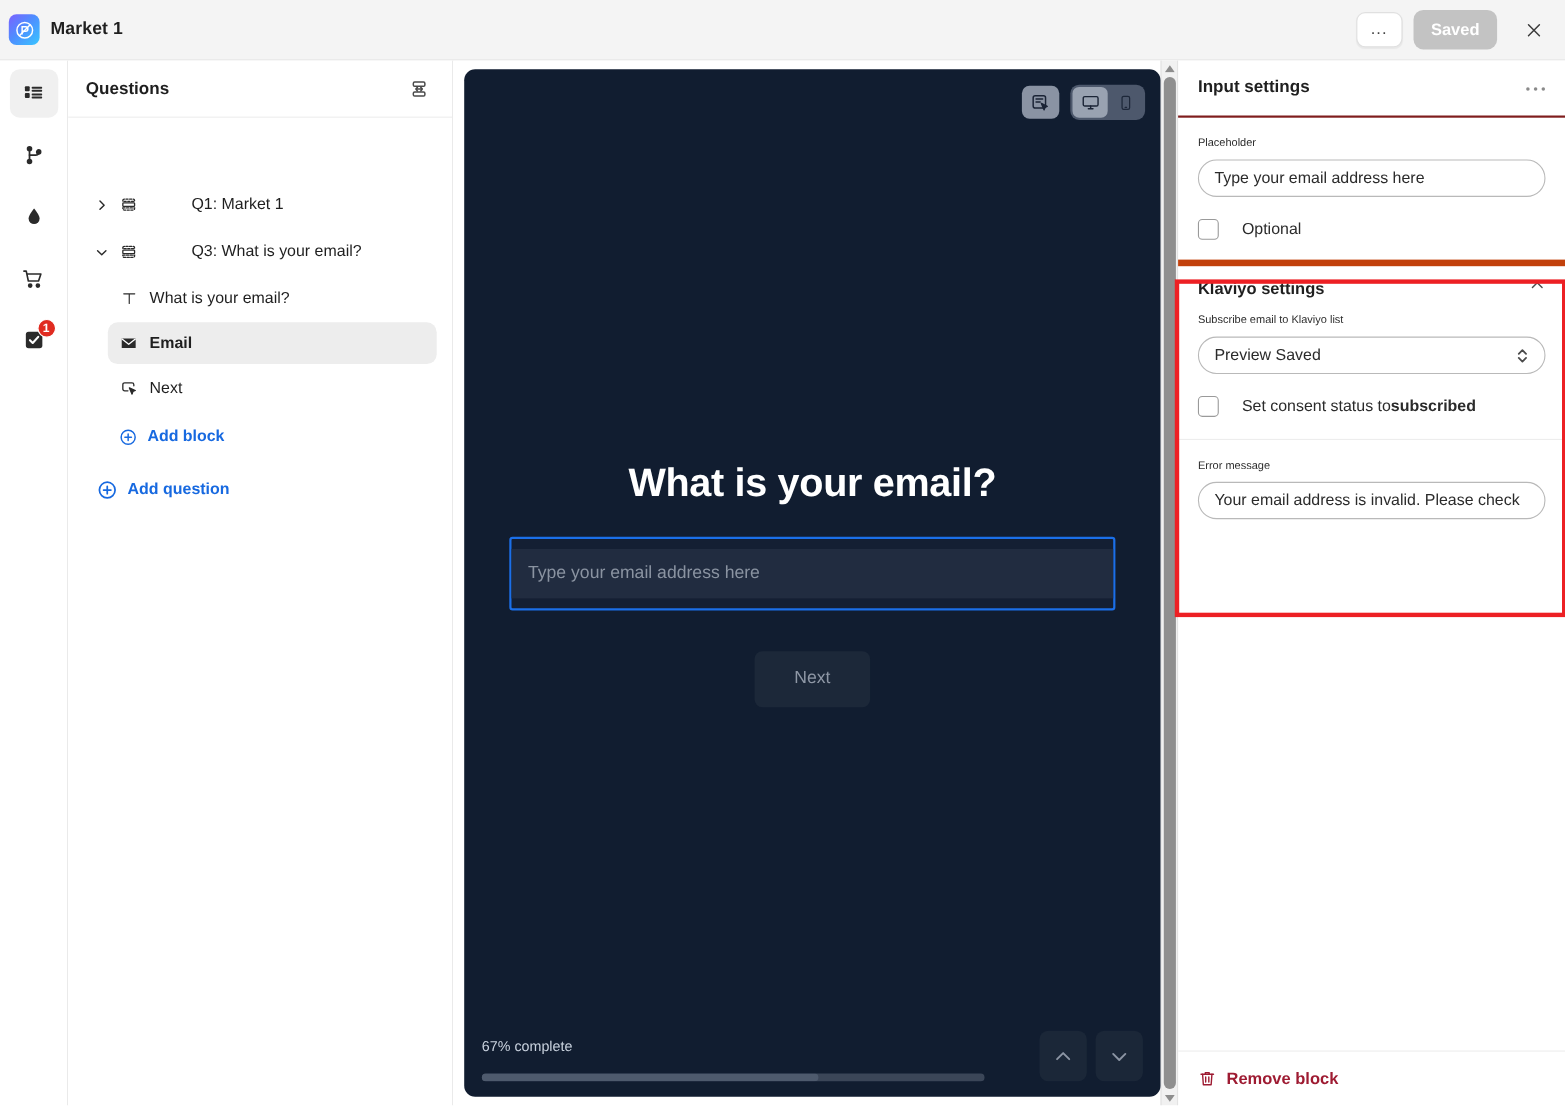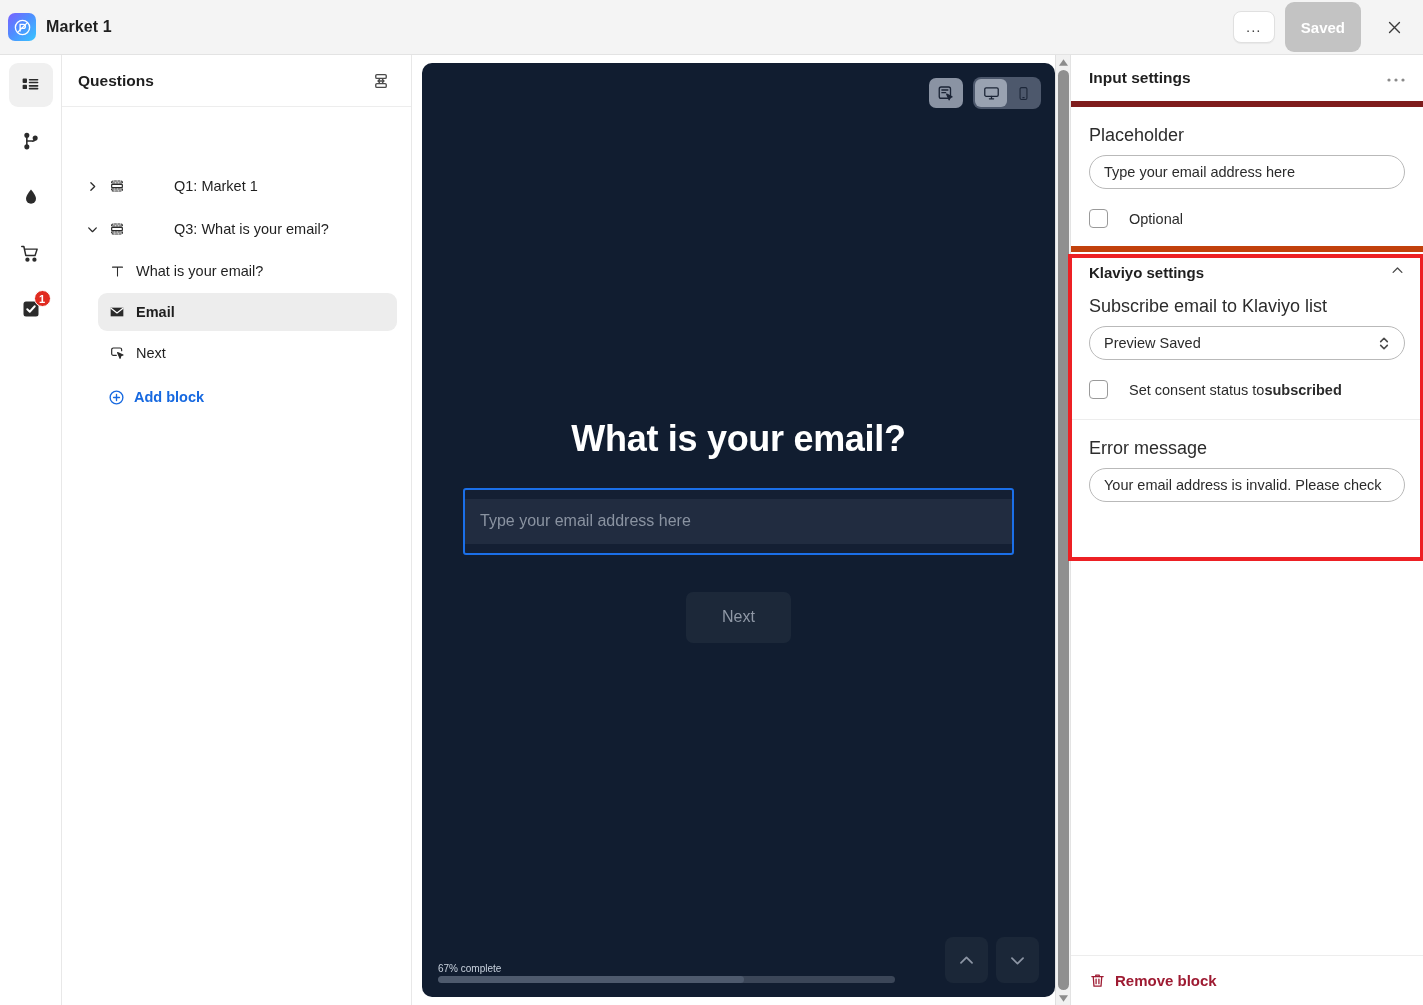--- a/index.html
+++ b/index.html
@@ -29,21 +29,21 @@
   .app-title { font-size: 16px; font-weight: bold; color: #1f1f1f; letter-spacing: .1px; }
   .topbar-right { margin-left: auto; display: flex; align-items: center; gap: 10px; }
   .btn-ellipsis {
     width: 42px; height: 32px; border-radius: 8px;
     background: #ffffff; border: 1px solid #e0e0e0;
     display: flex; align-items: center; justify-content: center;
     box-shadow: 0 1px 1px rgba(0,0,0,.05);
   }
   .btn-ellipsis .dots { font-size: 15px; color: #444; letter-spacing: 1px; line-height: 8px; }
   .btn-saved {
-    height: 50px; min-width: 74px; padding: 0 16px;
+    height: 36px; min-width: 74px; padding: 0 16px;
     border-radius: 9px; background: #c3c3c3; border: none;
     color: #ffffff; font-size: 15px; font-weight: bold;
     display: flex; align-items: center; justify-content: center;
     font-family: "Liberation Sans", sans-serif;
   }
   .btn-close {
     width: 34px; height: 34px; display: flex; align-items: center; justify-content: center;
     margin-left: 6px;
   }
 
@@ -164,21 +164,21 @@
   .pv-next {
     margin-top: 37px; width: 105px; height: 51px; border-radius: 7px;
     background: #1c2839; color: #8f98a6; font-size: 16px;
     display: flex; align-items: center; justify-content: center;
   }
 
   .pv-footer {
     position: absolute; left: 0; right: 0; bottom: 0;
     padding: 0 16px 14px 16px;
   }
-  .pv-progress-label { color: #c9d2de; font-size: 10px; margin-bottom: 2px; }
+  .pv-progress-label { color: #c9d2de; font-size: 13px; margin-bottom: 18px; }
   .pv-progress-track {
     height: 7px; border-radius: 4px; background: #3b4658; width: 457px;
     overflow: hidden;
   }
   .pv-progress-fill { height: 100%; background: #4e5a6d; border-radius: 4px; }
   .pv-nav {
     position: absolute; right: 16px; bottom: 14px; display: flex; gap: 8px;
   }
   .pv-nav-btn {
     width: 43px; height: 46px; border-radius: 8px;
@@ -198,27 +198,27 @@
 
   
   .settings {
     width: 353px; flex: 0 0 353px; background: #fff;
     border-left: 1px solid #e3e3e3;
     display: flex; flex-direction: column; position: relative;
   }
   .s-header {
     height: 52px; flex: 0 0 52px;
     display: flex; align-items: center; padding: 0 18px;
-    border-bottom: 6px solid #7f1d1d;
+    border-bottom: 2px solid #7f1d1d;
   }
   .s-header h2 { font-size: 15.5px; font-weight: bold; color: #1f1f1f; }
   .s-header-btn { margin-left: auto; color: #8a8a8a; font-size: 15px; letter-spacing: 1.5px; line-height: 8px; }
 
   .s-section { padding: 18px 18px 18px 18px; }
-  .s-label { font-size: 18px; color: #2c2c2c; margin-bottom: 9px; }
+  .s-label { font-size: 10px; color: #2c2c2c; margin-bottom: 9px; }
   .s-input {
     width: 100%; height: 34px; border: 1px solid #b9b9b9; border-radius: 17px;
     background: #fff; padding: 0 14px; font-size: 14.5px; color: #2b2b2b;
     display: flex; align-items: center; overflow: hidden; white-space: nowrap;
   }
   .s-checkrow { display: flex; align-items: center; gap: 11px; margin-top: 20px; }
   .s-checkbox {
     width: 19px; height: 19px; border: 1.5px solid #9a9a9a; border-radius: 4px; background: #fff;
     flex: 0 0 19px;
   }
@@ -410,20 +410,29 @@
         <div class="add-block-wrap">
           <div class="add-link">
             <svg width="17" height="17" viewBox="0 0 24 24" fill="none" stroke="#1769e0" stroke-width="1.9" stroke-linecap="round">
               <circle cx="12" cy="12" r="9"></circle>
                 <path d="M12 7.8v8.4M7.8 12h8.4"></path>
             </svg>
             <span>Add block</span>
           </div>
         </div>
 
+        <div class="add-question-wrap">
+          <div class="add-link">
+            <svg width="19" height="19" viewBox="0 0 24 24" fill="none" stroke="#1769e0" stroke-width="2" stroke-linecap="round">
+              <circle cx="12" cy="12" r="9"></circle>
+                <path d="M12 7.8v8.4M7.8 12h8.4"></path>
+            </svg>
+            <span>Add question</span>
+          </div>
+        </div>
 
       </div>
     </div>
 
     <div class="canvas-area">
       <div class="preview">
 
         <div class="preview-toolbar">
           <div class="pv-btn">
             <svg width="18" height="18" viewBox="0 0 24 24" fill="none" stroke="#1b2436" stroke-width="1.8" stroke-linecap="round" stroke-linejoin="round">

